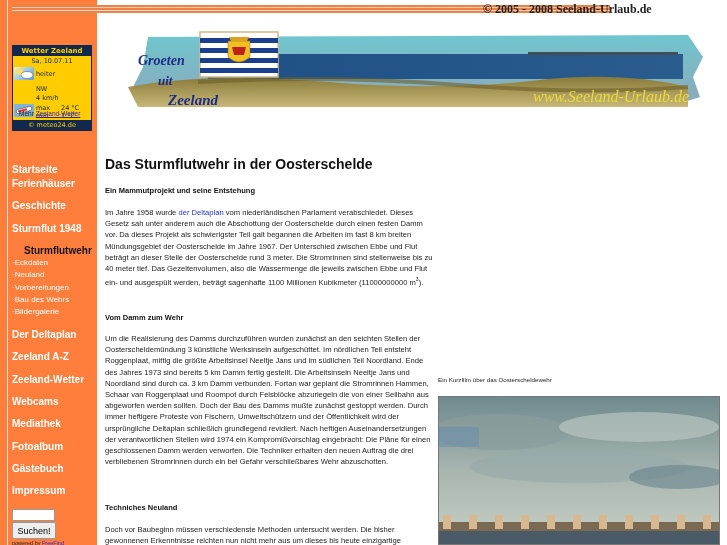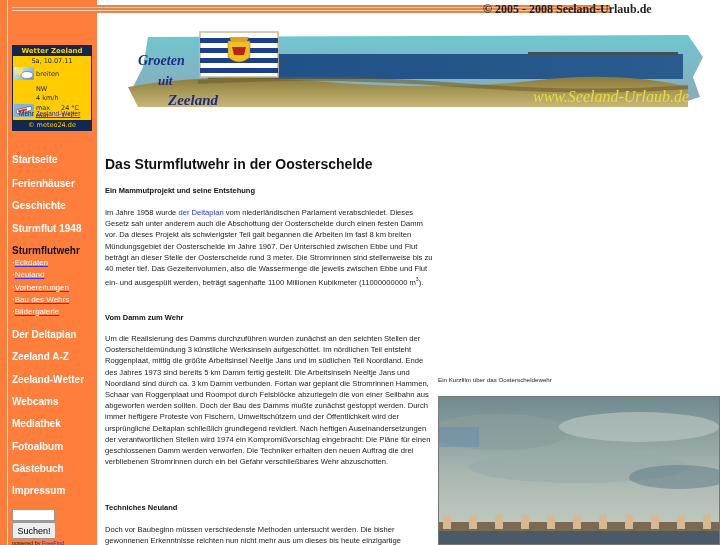--- a/index.html
+++ b/index.html
@@ -19,23 +19,23 @@
   #weather .head { background:#12294d; color:#ffcc00; font-weight:bold; text-align:center; height:10px; line-height:10px; font-size:7px; }
   #weather .date { text-align:center; height:10px; line-height:10px; }
   #weather .row { position:absolute; left:0; width:100%; }
   #weather .ico { position:absolute; left:1px; width:20px; height:13px; border-radius:1px; }
   #weather .foot { position:absolute; bottom:0; left:0; width:100%; height:10px; background:#12294d; color:#ffcc00; text-align:center; line-height:10px; }
   #more { position:absolute; left:19px; top:110px; font-size:6.5px; color:#222; }
   #more a { color:#3322cc; text-decoration:underline; }
 
   
   .nav { position:absolute; left:12px; font-size:10px; font-weight:bold; color:#ffffff; text-decoration:none; white-space:nowrap; }
-  .nav.active { color:#111; }
+  .nav.active { color:#111;margin-left:12px; }
   .sub { position:absolute; left:12px; font-size:8px; color:#fff; white-space:nowrap; }
-  .sub a { color:#fff; text-decoration:underline; text-decoration-color:#4433cc; }
+  .sub a { color:#fff; text-decoration-color:#4433cc; }
 
   #search-input { position:absolute; left:12px; top:509px; width:43px; height:12px; border:1px solid #999; background:#fff; padding:0; box-sizing:border-box; }
   #search-btn { position:absolute; left:12px; top:522px; width:44px; height:17px; font-size:9px; font-family:"Liberation Sans", sans-serif; background:#eee; border:1px solid #999; border-radius:2px; padding:0; }
   #powered { position:absolute; left:12px; top:540px; font-size:5.5px; color:#222; white-space:nowrap; }
   #powered a { color:#3322cc; }
 
   
   #banner { position:absolute; left:128px; top:27px; width:580px; height:82px; }
   h1 { position:absolute; left:105px; top:156px; margin:0; font-size:14px; font-weight:bold; color:#111; white-space:nowrap; }
   .h3 { position:absolute; left:105px; font-size:7.5px; font-weight:bold; color:#111; white-space:nowrap; }
@@ -63,21 +63,21 @@
 <div id="weather">
   <div class="head">Wetter Zeeland</div>
   <div class="date">Sa, 10.07.11</div>
   <div class="row" style="top:21px;height:14px;">
     <div class="ico" style="background:linear-gradient(135deg,#fff3a0 0%,#9fc8e8 50%,#5e9bd0 100%);">
       <svg width="20" height="13">
           <circle cx="6" cy="5" r="3" fill="#ffe066"></circle>
           <ellipse cx="13" cy="8" rx="6" ry="3.5" fill="#fff" stroke="#456" stroke-width="0.5"></ellipse>
         </svg>
     </div>
-    <span style="position:absolute;left:23px;top:3px">breiten</span>
+    <span style="position:absolute;left:23px;top:3px">heiter</span>
   </div>
   <div class="row" style="top:39px;">
     <div style="position:absolute;left:23px;top:0">NW</div>
     <div style="position:absolute;left:23px;top:9px">4 km/h</div>
   </div>
   <div class="row" style="top:57px;height:18px;">
     <div class="ico" style="top:1px;background:#7fb3dc;">
       <svg width="20" height="13">
           <rect x="2" y="4" width="16" height="4" rx="2" fill="#fff" stroke="#333" stroke-width="0.5" transform="rotate(-15 10 6)"></rect>
           <rect x="4" y="5" width="9" height="2" fill="#e03030" transform="rotate(-15 10 6)"></rect>
@@ -88,21 +88,21 @@
     <span style="position:absolute;left:23px;top:9px">min</span>
     <span style="position:absolute;left:48px;top:9px">7 °C</span>
   </div>
   <div class="foot">© meteo24.de</div>
 </div>
 <div id="more">
   <span>Mehr</span>
   <a>Zeeland-Wetter</a>
 </div>
 
-<a class="nav" style="top:154px">Startseite</a>
+<a class="nav" style="top:164px">Startseite</a>
 <a class="nav" style="top:178px">Ferienhäuser</a>
 <a class="nav" style="top:200px">Geschichte</a>
 <a class="nav" style="top:223px">Sturmflut 1948</a>
 <a class="nav active" style="top:245px">Sturmflutwehr</a>
 
 <div class="sub" style="top:258px"><span>·</span><a>Eckdaten</a></div>
 <div class="sub" style="top:270px"><span>·</span><a>Neuland</a></div>
 <div class="sub" style="top:283px"><span>·</span><a>Vorbereitungen</a></div>
 <div class="sub" style="top:295px"><span>·</span><a>Bau des Wehrs</a></div>
 <div class="sub" style="top:307px"><span>·</span><a>Bildergalerie</a></div>

